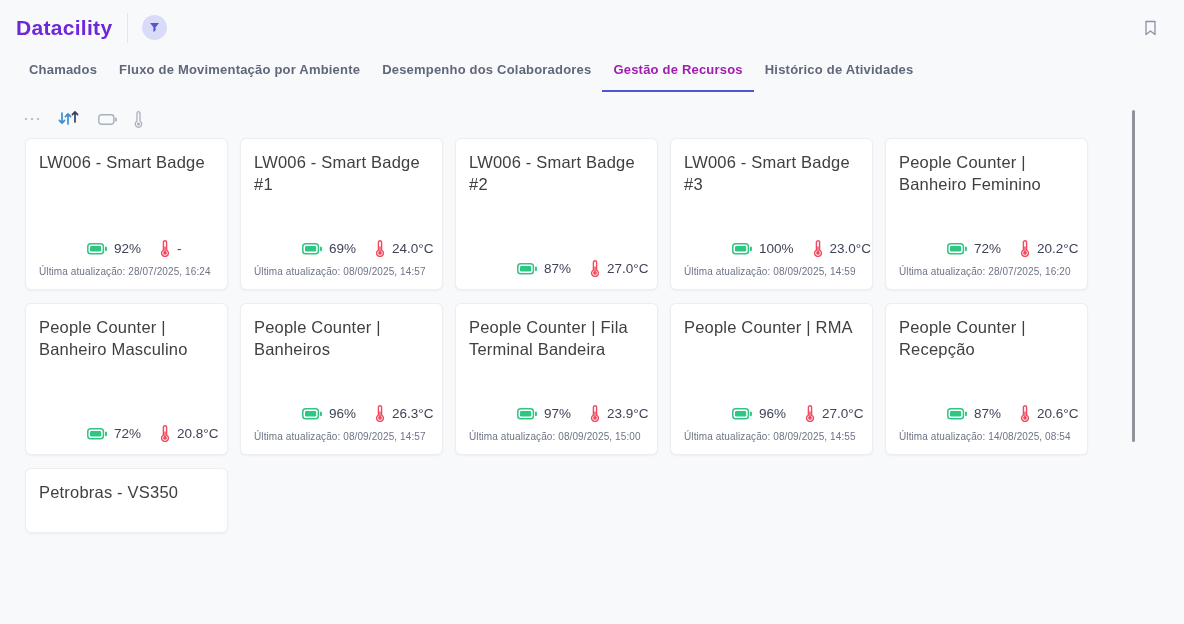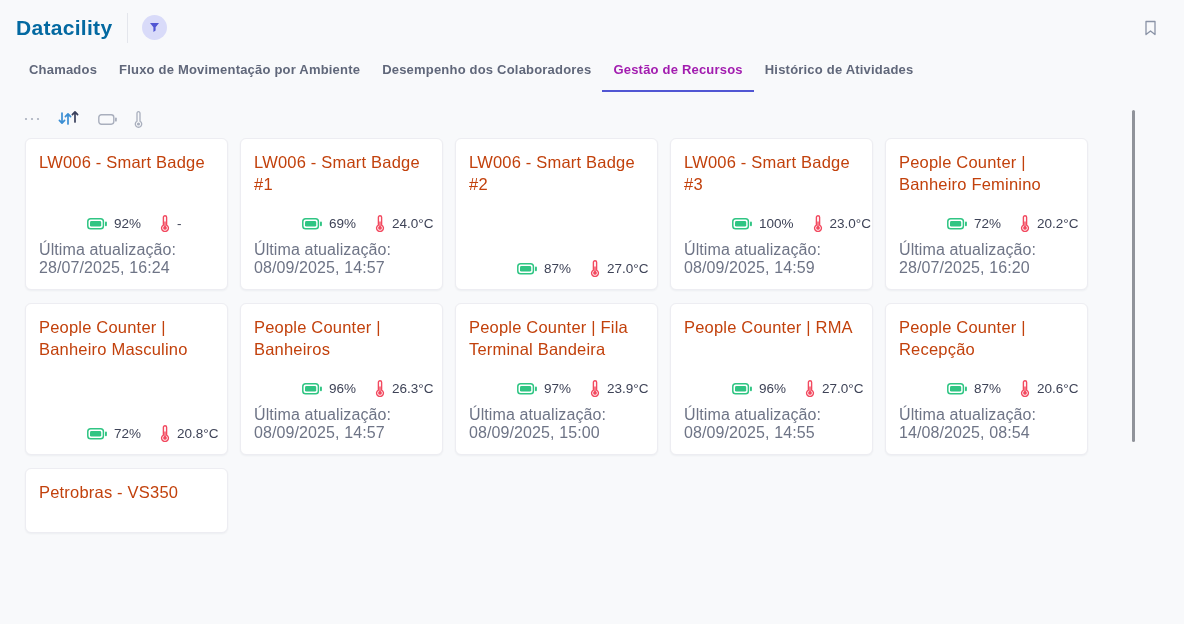--- a/index.html
+++ b/index.html
@@ -12,21 +12,21 @@
     position:relative;
   }
 
   
   .header {
     display:flex; align-items:center;
     padding:13px 26px 6px 16px;
     height:48px;
   }
   .app-title {
-    font-size:21px; font-weight:700; color:#0369a1; letter-spacing:.3px;
+    font-size:21px; font-weight:700; color:#6d28d9; letter-spacing:.3px;
   }
   .header-divider {
     width:1px; height:30px; background:#e4e6ec; margin:0 14px 0 15px;
   }
   .filter-btn {
     width:25px; height:25px; border-radius:50%;
     background:#d9dbf9; border:none; cursor:pointer;
     display:flex; align-items:center; justify-content:center;
   }
   .bookmark-btn {
@@ -66,33 +66,33 @@
     border:1px solid #ededf2;
     border-radius:6px;
     box-shadow:0 1px 2px rgba(25,30,50,.05);
     height:152px;
     padding:13px 14px 12px 13px;
     display:flex; flex-direction:column;
     cursor:pointer;
   }
   .card.short { height:65px; }
   .card-title {
-    font-size:16.5px; font-weight:500; color:#c2410c;
+    font-size:16.5px; font-weight:500; color:#404040;
     line-height:1.33; letter-spacing:.2px;
   }
   .card-footer { margin-top:auto; }
   .card-stats {
     display:flex; align-items:center;
     font-size:13.5px; font-weight:500; color:#3e4357;padding-left:48px;
   }
   .stat { display:flex; align-items:center; gap:7px; }
   .stat + .stat { margin-left:19px; }
   .card-updated {
     margin-top:9px;
-    font-size:16px; color:#6e7486; letter-spacing:.1px;
+    font-size:10px; color:#6e7486; letter-spacing:.1px;
   }
 
   
   .scrollbar-thumb {
     position:absolute; left:1132px; top:110px;
     width:3px; height:332px;
     background:#90939a; border-radius:2px; cursor:grab;
   }
 </style>
 </head>

